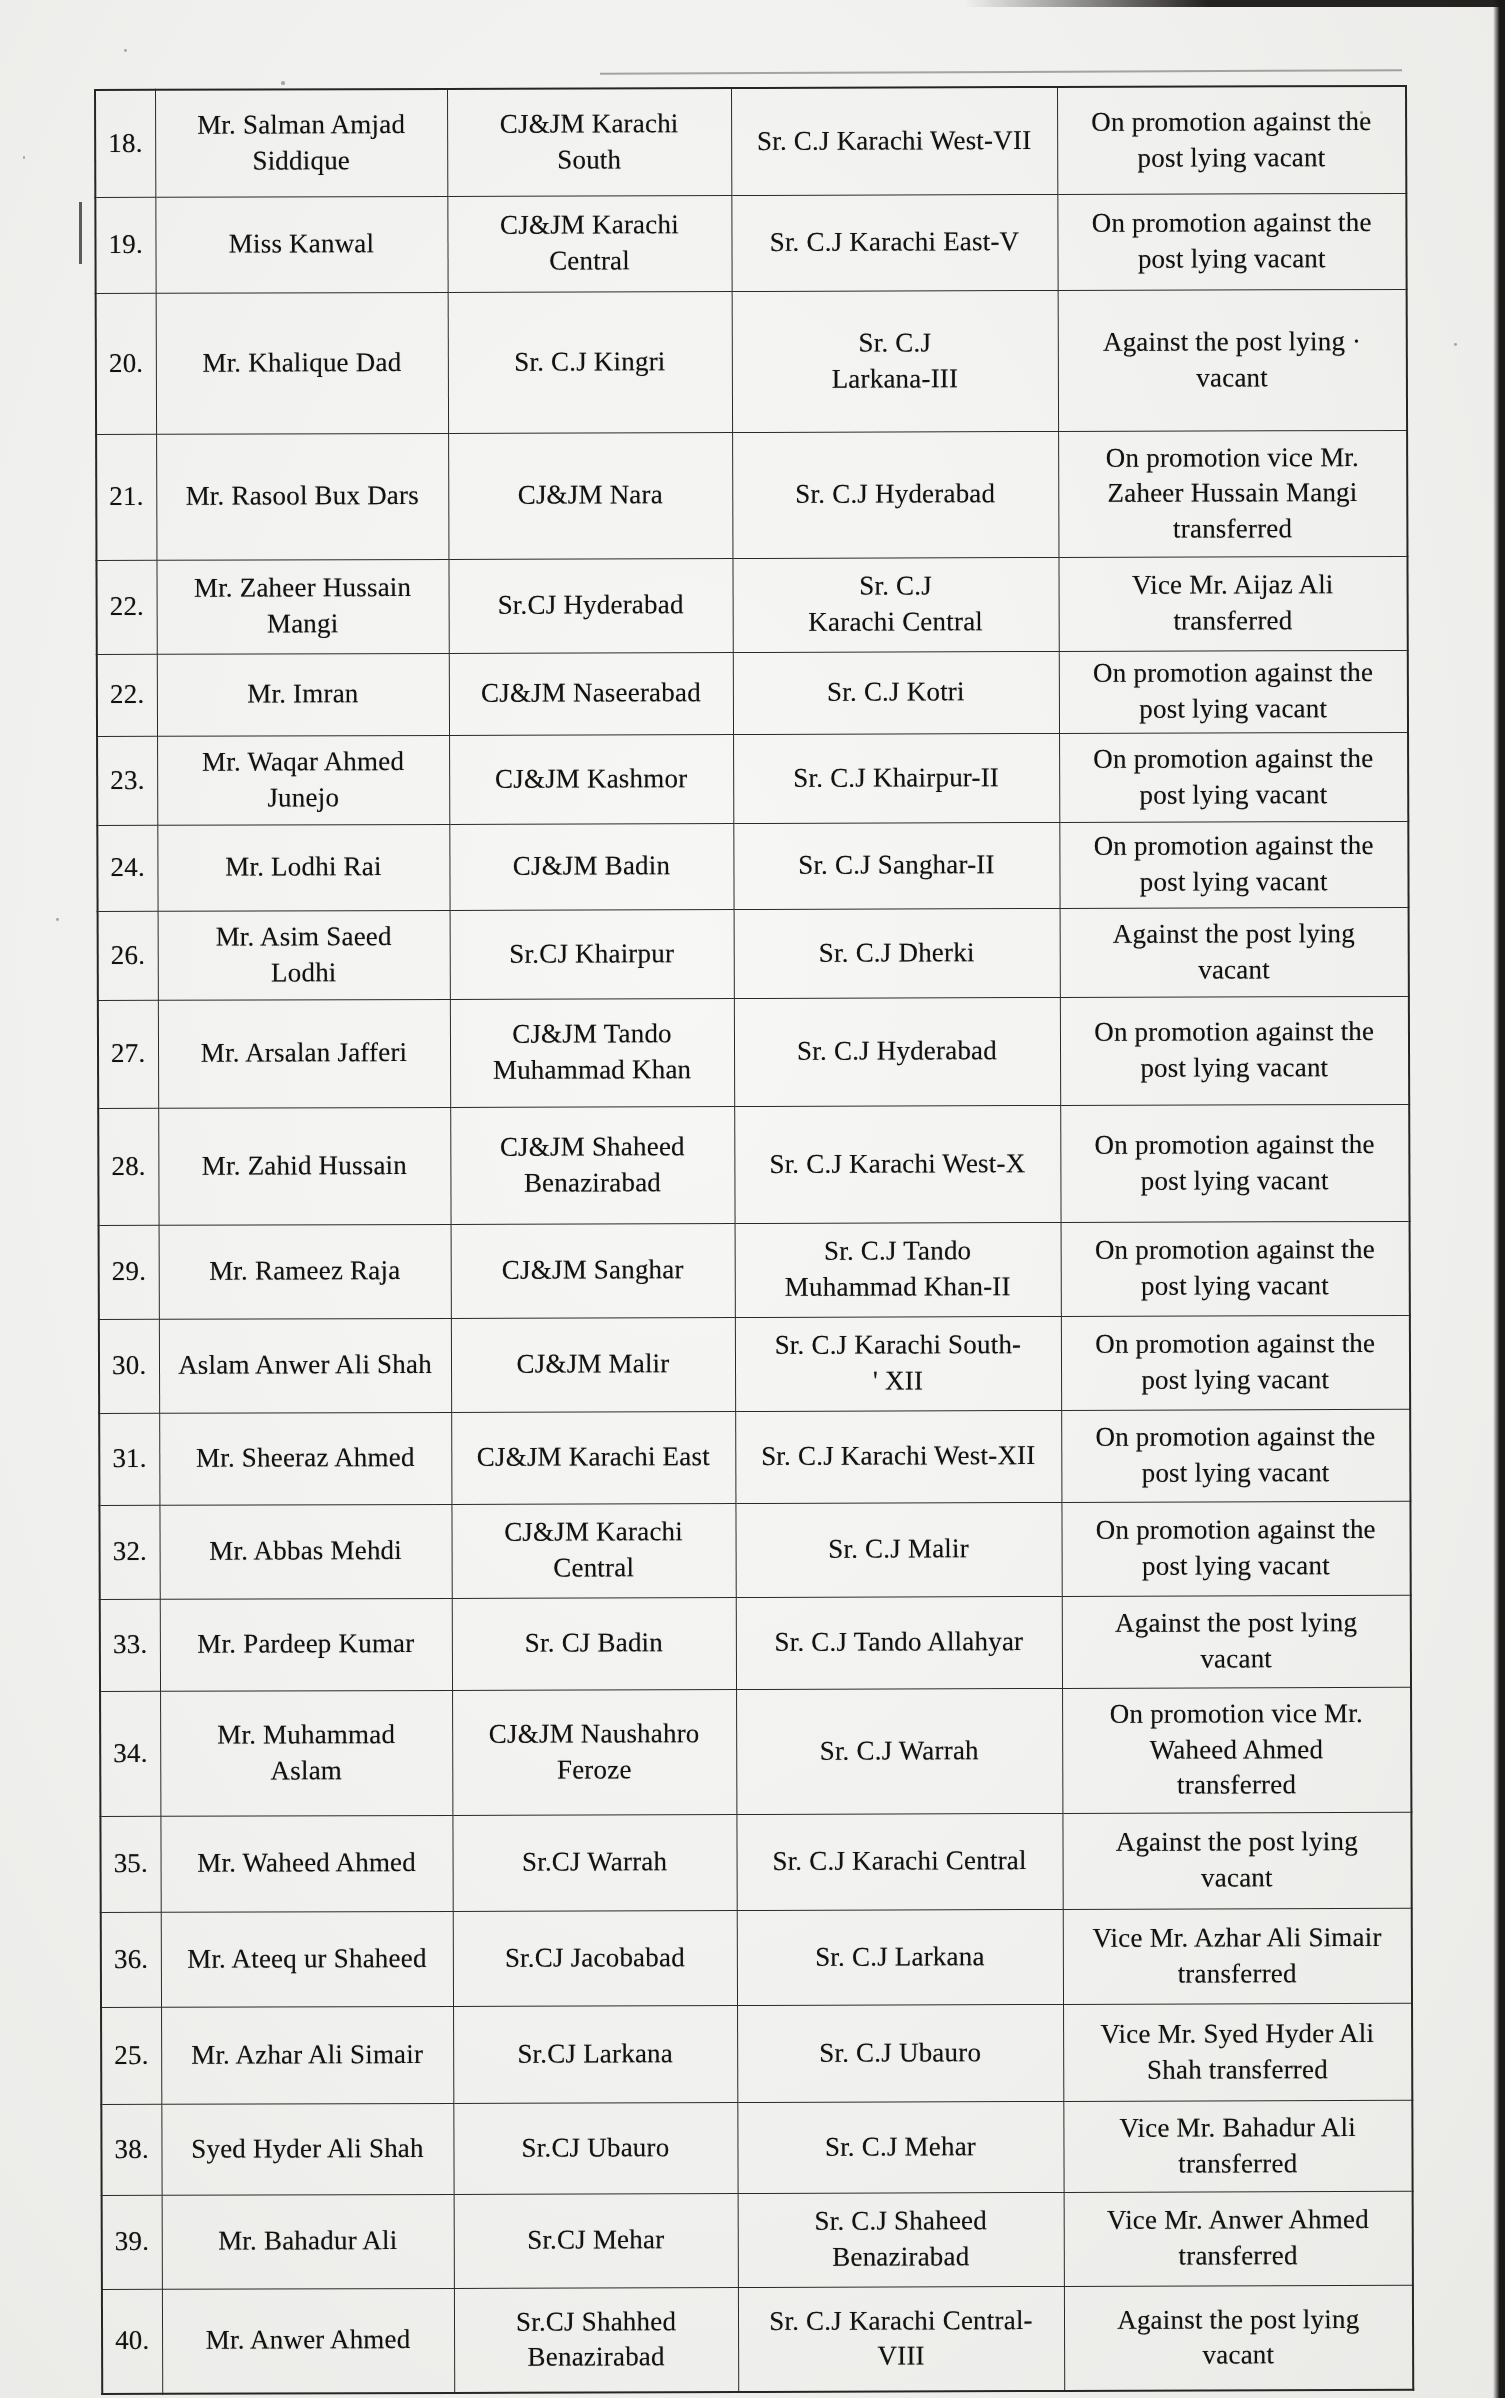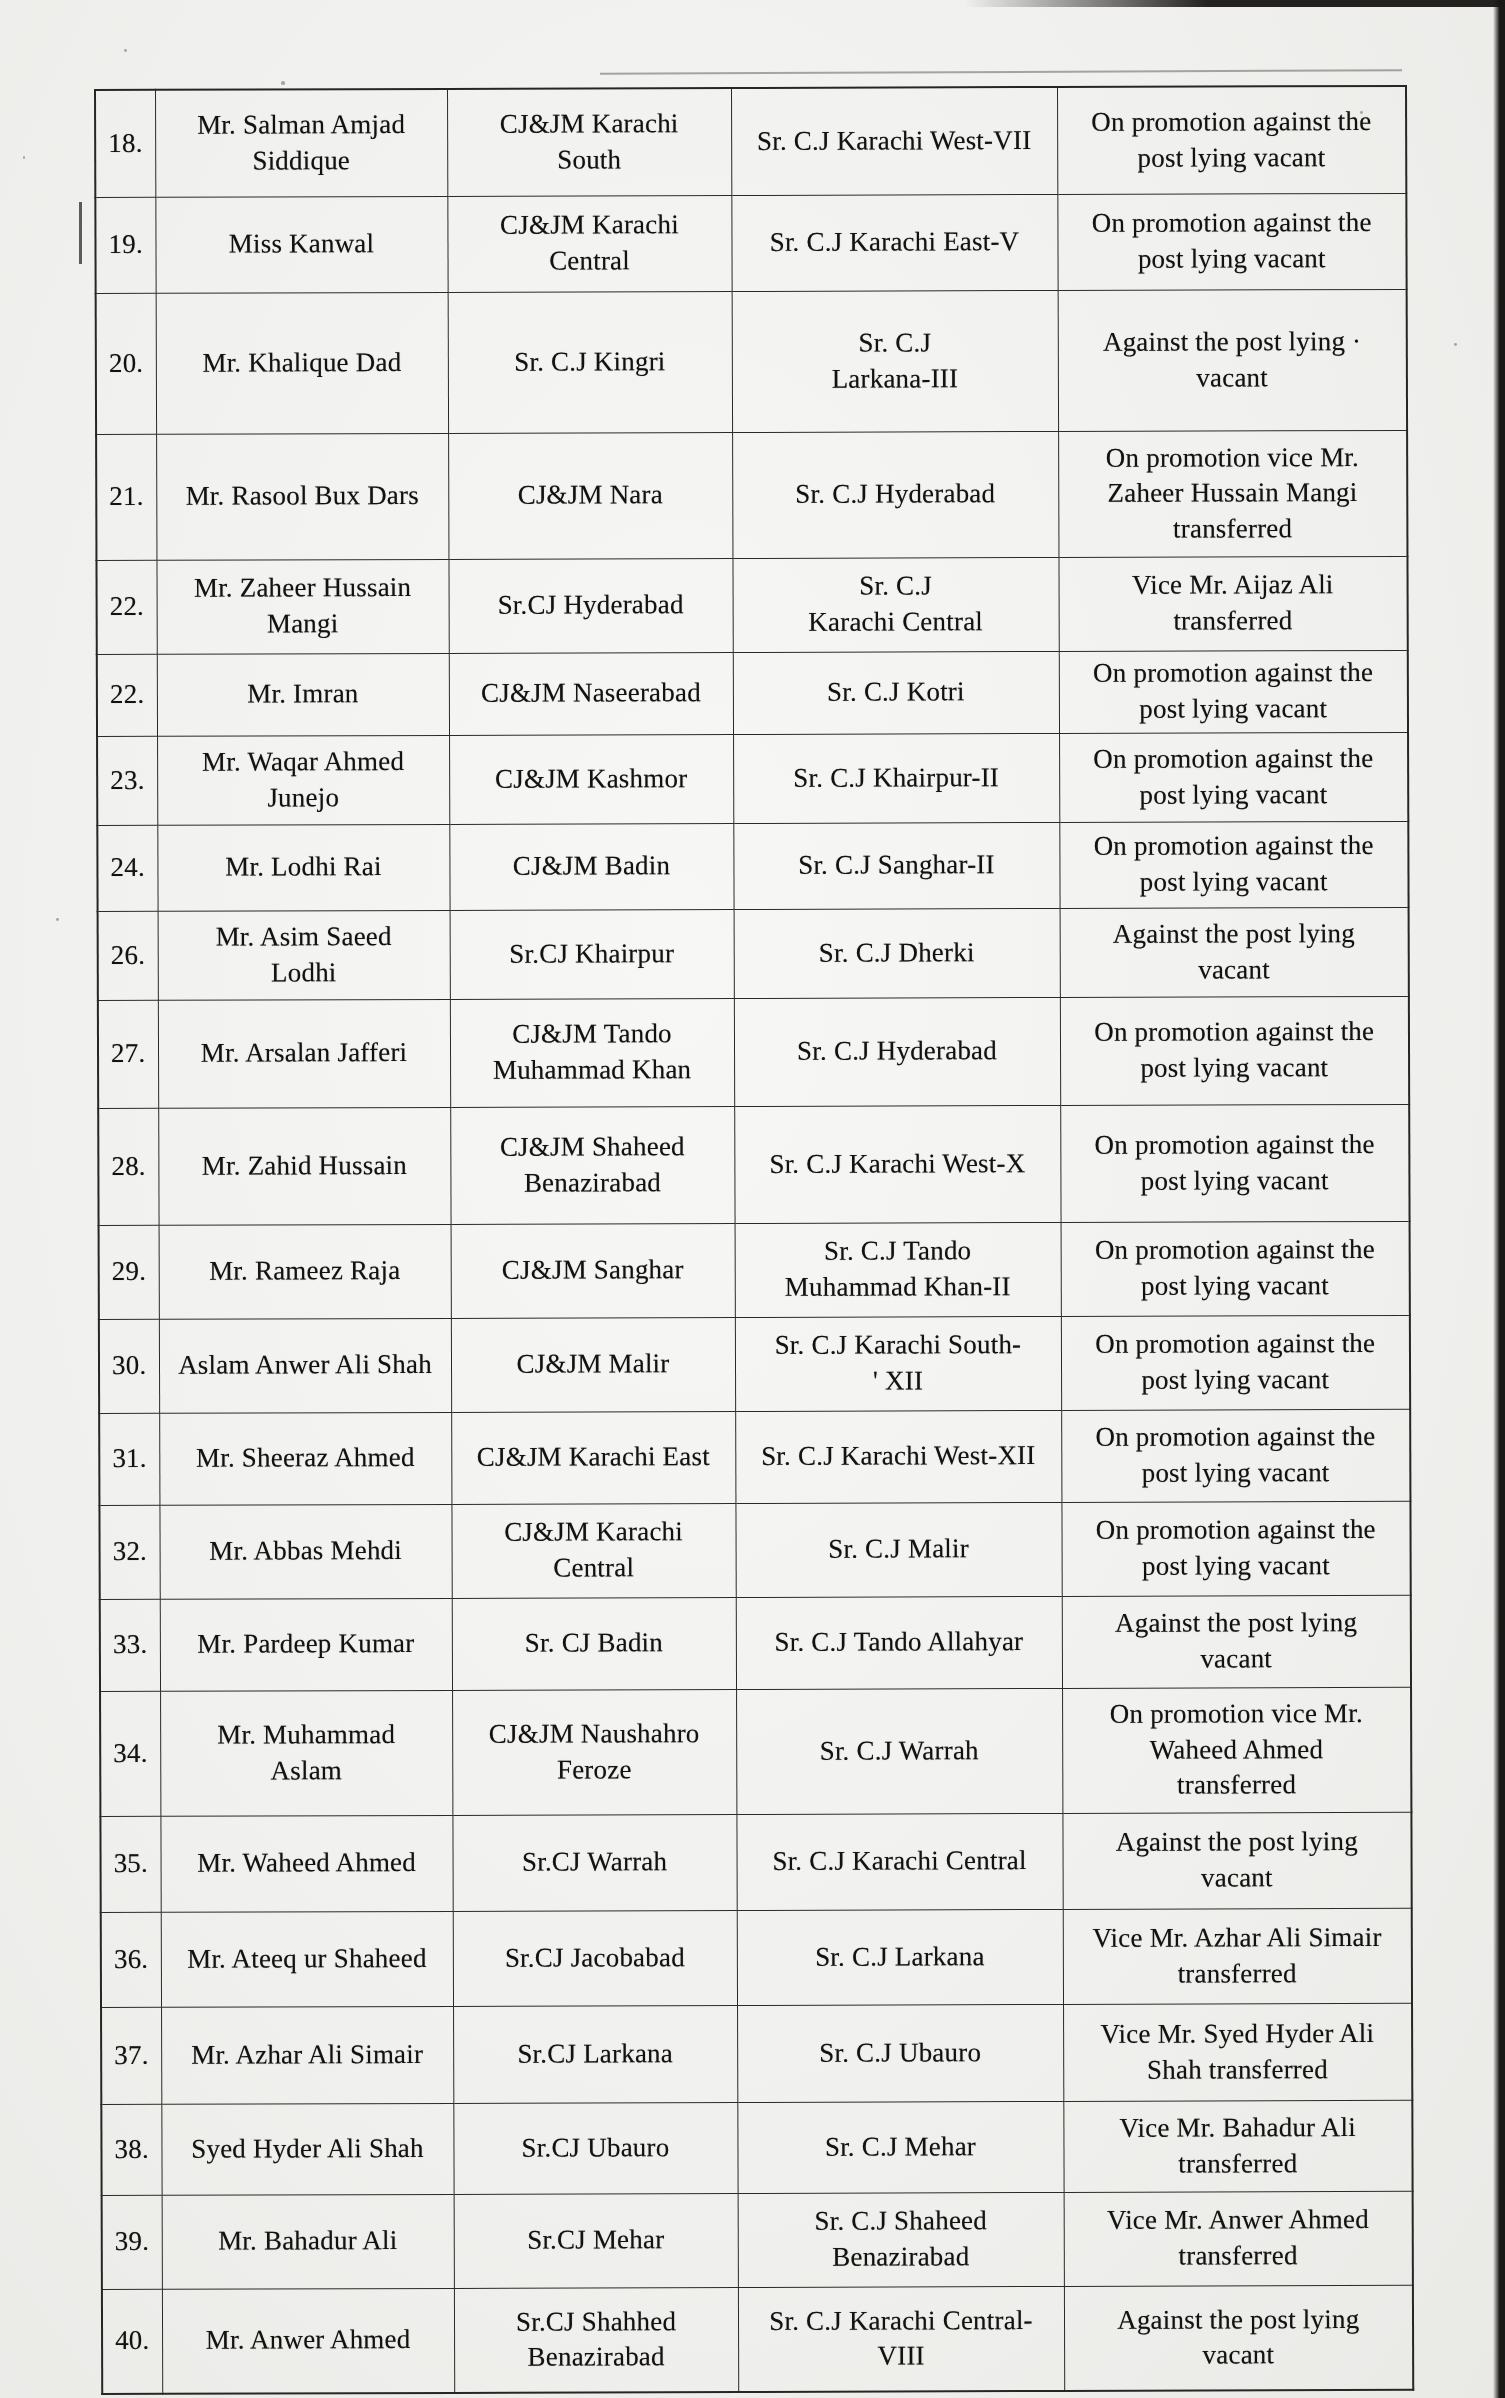--- a/index.html
+++ b/index.html
@@ -254,21 +254,21 @@
     </tr>
         <tr style="height: 95px;">
       <td class="c-sno">36.</td>
       <td class="c-name">Mr. Ateeq ur Shaheed</td>
       <td class="c-from">Sr.CJ Jacobabad</td>
       <td class="c-to">Sr. C.J Larkana</td>
       <td class="c-remarks">Vice Mr. Azhar Ali Simair
 transferred</td>
     </tr>
         <tr style="height: 97px;">
-      <td class="c-sno">37.</td>
+      <td class="c-sno">25.</td>
       <td class="c-name">Mr. Azhar Ali Simair</td>
       <td class="c-from">Sr.CJ Larkana</td>
       <td class="c-to">Sr. C.J Ubauro</td>
       <td class="c-remarks">Vice Mr. Syed Hyder Ali
 Shah transferred</td>
     </tr>
         <tr style="height: 91px;">
       <td class="c-sno">38.</td>
       <td class="c-name">Syed Hyder Ali Shah</td>
       <td class="c-from">Sr.CJ Ubauro</td>

